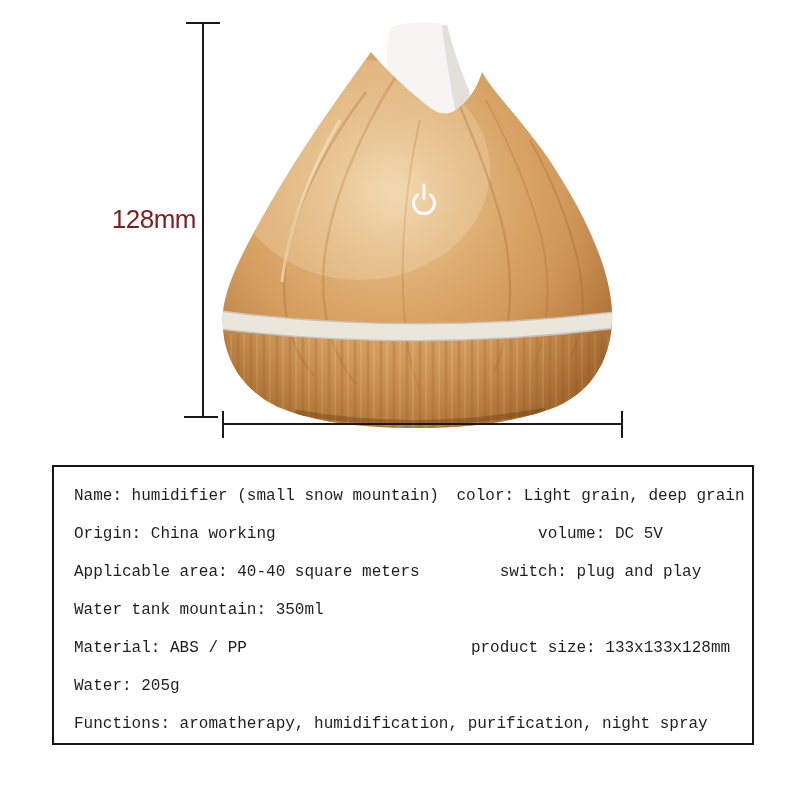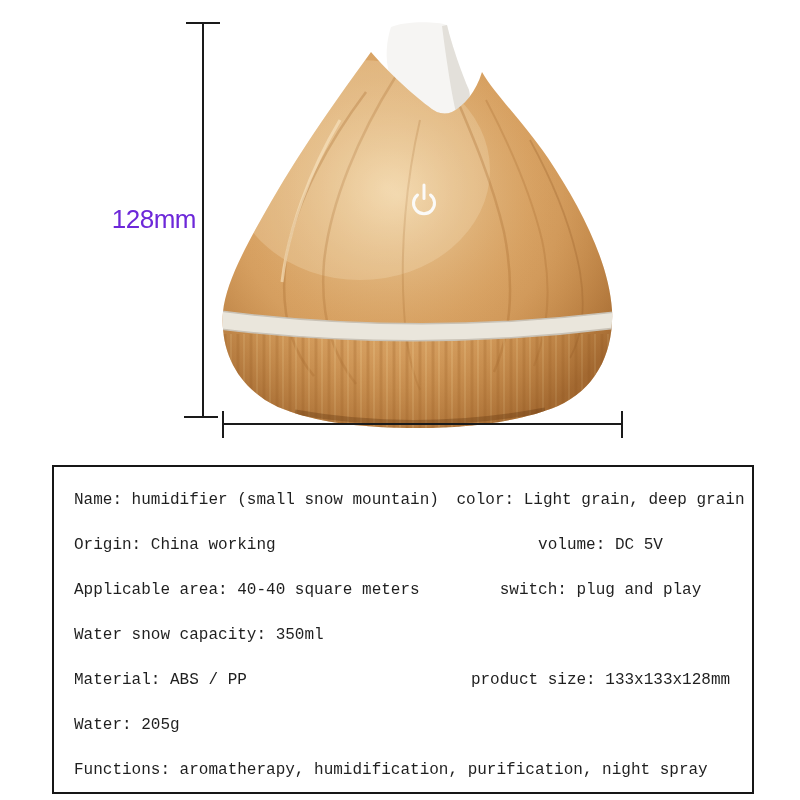--- a/index.html
+++ b/index.html
@@ -1,23 +1,23 @@
 <!DOCTYPE html>
 <html><head>
 <meta charset="utf-8">
 <style>
   html,body{margin:0;padding:0;background:#ffffff;}
   .stage{position:relative;width:800px;height:800px;background:#ffffff;overflow:hidden;
          font-family:"Liberation Sans",sans-serif;}
   .photo-svg{position:absolute;left:0;top:0;}
-  .dim-label{position:absolute;color:#6d28d9;font-size:26px;line-height:30px;
+  .dim-label{position:absolute;color:#7f1d1d;font-size:26px;line-height:30px;
              letter-spacing:-0.5px;font-family:"Liberation Sans",sans-serif;}
   .dim-label.height{left:96px;top:204px;width:100px;text-align:right;}
   .dim-label.width{left:335px;top:446px;width:200px;text-align:center;margin-top:40px;}
-  .spec-table{position:absolute;left:52px;top:465px;width:702px;height:329px;
+  .spec-table{position:absolute;left:52px;top:465px;width:702px;height:280px;
               border:2px solid #161616;box-sizing:border-box;background:#ffffff;
               display:flex;flex-direction:column;padding-top:10px;}
   .trow{display:flex;height:45px;align-items:center;
         font-family:"Liberation Mono","DejaVu Sans Mono",monospace;
         font-size:16px;color:#1f1f1f;white-space:nowrap;}
   .cell-l{margin-left:20px;width:375px;flex:0 0 375px;overflow:visible;}
   .cell-r{flex:1;text-align:center;}
   .trow.full .cell-l{width:auto;flex:1;}
 </style>
 </head>
@@ -120,21 +120,21 @@
     </div>
     <div class="trow">
       <span class="cell-l">Origin: China working</span>
       <span class="cell-r">volume: DC 5V</span>
     </div>
     <div class="trow">
       <span class="cell-l">Applicable area: 40-40 square meters</span>
       <span class="cell-r">switch: plug and play</span>
     </div>
     <div class="trow">
-      <span class="cell-l">Water snow capacity: 350ml</span>
+      <span class="cell-l">Water tank mountain: 350ml</span>
     </div>
     <div class="trow">
       <span class="cell-l">Material: ABS / PP</span>
       <span class="cell-r">product size: 133x133x128mm</span>
     </div>
     <div class="trow">
       <span class="cell-l">Water: 205g</span>
     </div>
     <div class="trow full">
       <span class="cell-l">Functions: aromatherapy, humidification, purification, night spray</span>

